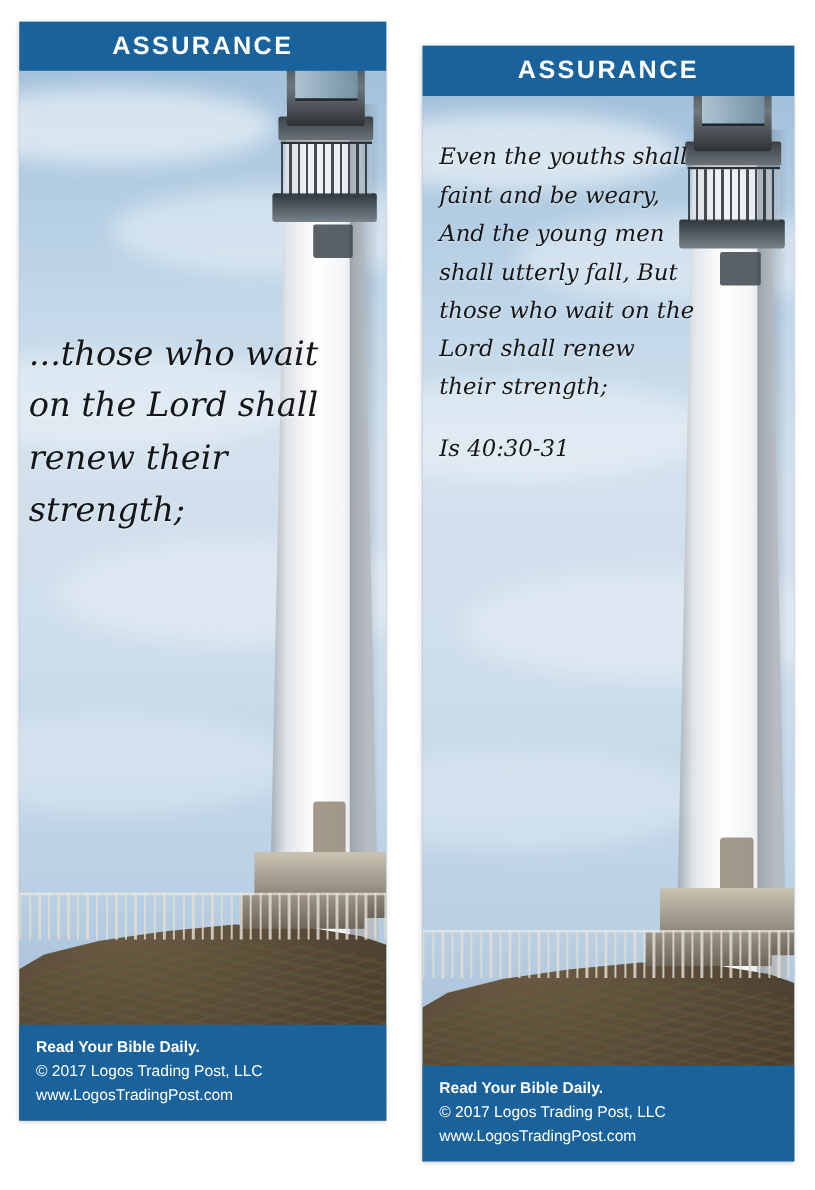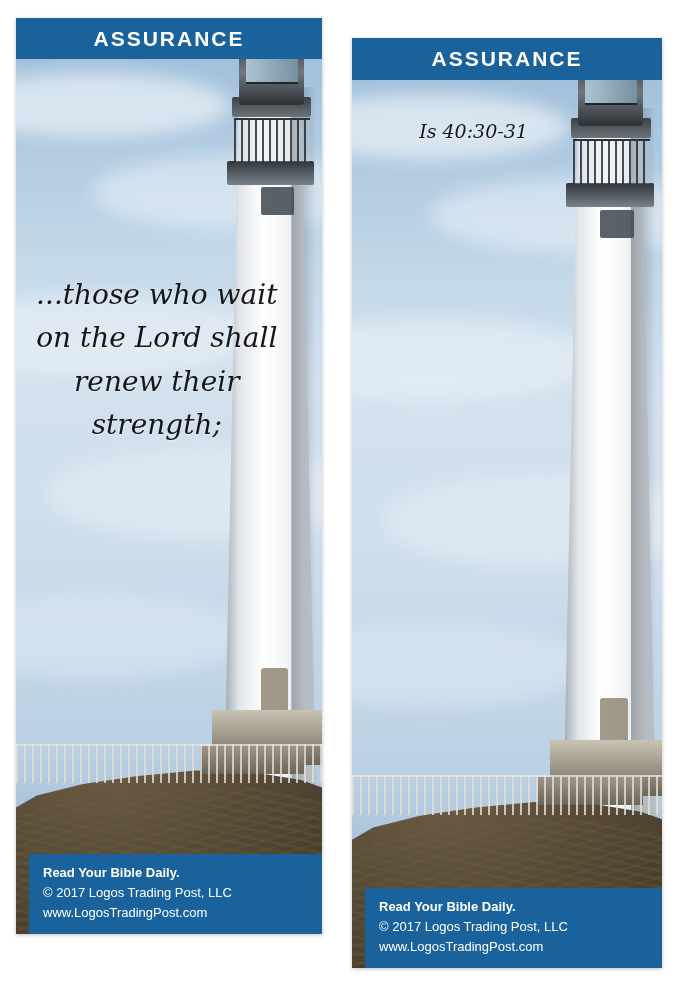--- a/index.html
+++ b/index.html
@@ -249,40 +249,39 @@
   
   .footer-band {
     position: absolute;
     left: 0;
     bottom: 0;
     width: 100%;
     background: #19629c;
     color: #ffffff;
     padding: 9px 0 10px 0;
     box-sizing: border-box;
-    margin-left: 13px;
   }
   .front .footer-band { height: 80px; }
   .back .footer-band  { height: 80px; }
   .footer-line {
     padding-left: 14px;
     font-size: 13px;
     line-height: 20px;
   }
   .footer-line.bold { font-weight: bold; }
 
   
   .verse-front {
     position: absolute;
     left: 0;
     top: 255px;
     width: 92%;
     padding: 0 8px 0 8px;
     box-sizing: border-box;
-    text-align: center;
+    text-align: left;
     font-family: "DejaVu Serif", serif;
     font-style: italic;
     font-size: 28px;
     line-height: 1.55;
     color: #14161a;
     text-shadow: 0 1px 2px rgba(255,255,255,0.55);
   }
 
   .verse-back {
     position: absolute;
@@ -291,21 +290,21 @@
     width: 215px;
     font-family: "DejaVu Serif", serif;
     font-style: italic;
     font-size: 19px;
     line-height: 1.68;
     color: #14161a;
     text-shadow: 0 1px 2px rgba(255,255,255,0.5);
   }
   .verse-back .stanza { margin: 0 0 20px 0; }
   .verse-back .ref { margin: 0; }
-  .verse-back .ref-line { display: block; text-align: center; }
+  .verse-back .ref-line { display: block; }
 </style>
 </head>
 <body>
 
 <div class="stage">
 
   <div class="bookmark front">
     <div class="photo">
       <div class="cloud c1"></div>
       <div class="cloud c2"></div>
@@ -362,20 +361,21 @@
 
       <div class="hill"></div>
       <div class="hill-grass"></div>
       <div class="deck"></div>
       <div class="fence"></div>
     </div>
 
     <div class="header-band">ASSURANCE</div>
 
     <div class="verse-back">
+      <p class="stanza">Even the youths shall faint and be weary, And the young men shall utterly fall, But those who wait on the Lord shall renew their strength;</p>
       <p class="ref">
         <span class="ref-line">Is 40:30-31</span>
       </p>
     </div>
 
     <div class="footer-band">
       <div class="footer-line bold">Read Your Bible Daily.</div>
       <div class="footer-line">© 2017 Logos Trading Post, LLC</div>
       <div class="footer-line">www.LogosTradingPost.com</div>
     </div>

